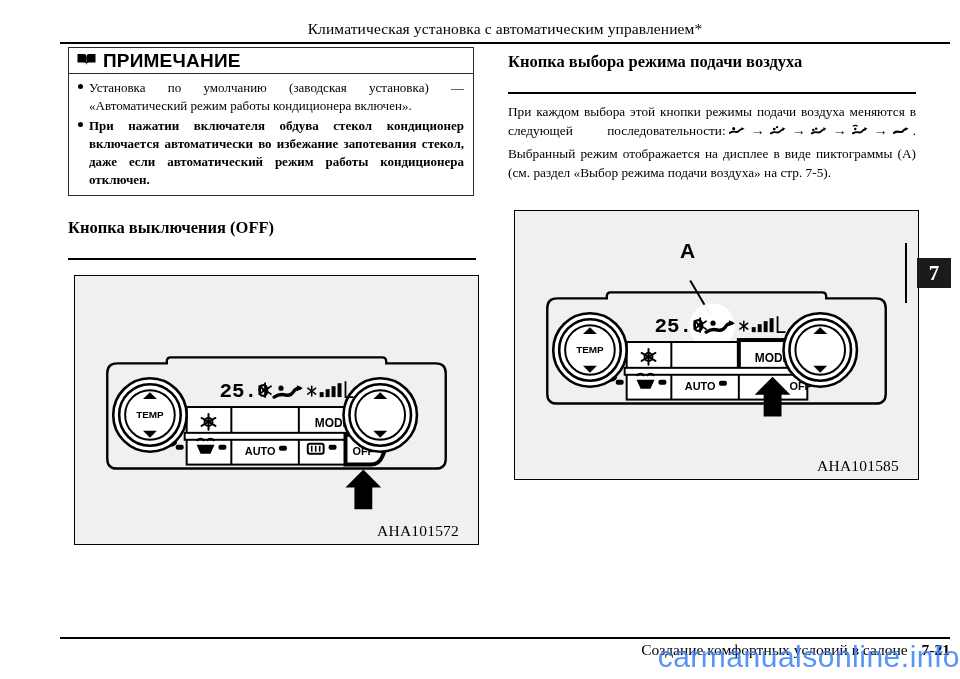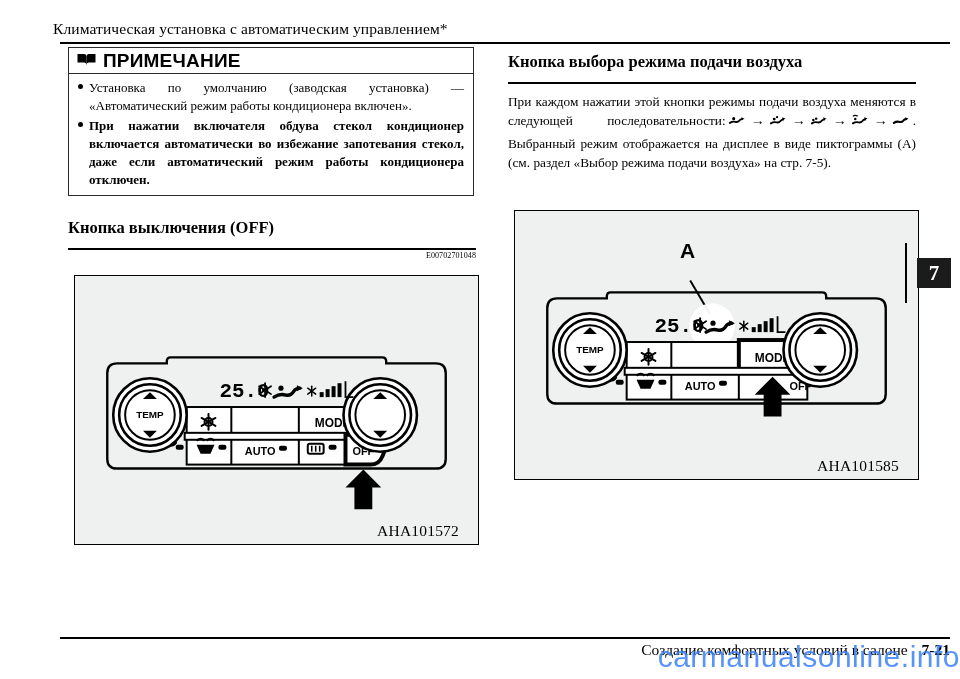--- a/index.html
+++ b/index.html
@@ -12,24 +12,24 @@
     height: 679px;
     position: relative;
     font-family: "Liberation Serif", serif;
     color: #000;
     overflow: hidden;
   }
 
   
   .page-header {
     position: absolute;
-    left: 53px;
+    left: 60px;
     top: 20px;
     width: 890px;
-    text-align: left;
+    text-align: center;
   }
   .page-header .title {
     font-size: 15.5px;
     letter-spacing: 0.1px;
     white-space: nowrap;
   }
   .header-rule {
     position: absolute;
     left: 60px;
     top: 42px;
@@ -104,21 +104,21 @@
 
   
   .section {
     margin-top: 22px;
   }
   .section.first { margin-top: 0; }
   .section-title {
     font-family: "Liberation Serif", serif;
     font-weight: bold;
     font-size: 16.5px;
-    padding-bottom: 10px;
+    padding-bottom: 20px;
   }
   .section-rule {
     height: 2px;
     background: #000;
     width: 100%;
   }
   .doc-code {
     text-align: right;
     font-size: 8px;
     letter-spacing: 0.1px;
@@ -274,29 +274,28 @@
             <span></span>
           </span>
         <span class="bullet-text">При нажатии включателя обдува стекол кондиционер включается автоматически во избежание запотевания стекол, даже если автоматический режим работы кондиционера отключен.</span>
       </div>
     </div>
   </div>
 
   <div class="section">
     <div class="section-title">Кнопка выключения (OFF)</div>
     <div class="section-rule"></div>
-    <div class="doc-code">E00702701048</div>
   </div>
 </div>
 
 <div class="col col-right">
   <div class="section first">
     <div class="section-title">Кнопка выбора режима подачи воздуха</div>
     <div class="section-rule"></div>
-    <div class="body-text"><span>При каждом нажатии этой кнопки режимы подачи воздуха меняются в следующей последовательности:</span><span class="pict"><svg width="19" height="14" viewBox="0 0 40 28">
+    <div class="body-text"><span>При каждом выбора этой кнопки режимы подачи воздуха меняются в следующей последовательности:</span><span class="pict"><svg width="19" height="14" viewBox="0 0 40 28">
             <path d="M4 18 q6-4 12-2 q5 1 8-3 q2-3 6-3" stroke="#000" stroke-width="4" fill="none" stroke-linecap="round"></path>
             <circle cx="12" cy="9" r="3.2" fill="#000"></circle>
             <path d="M28 6 l7 3 l-7 3 z" fill="#000"></path>
           </svg></span><span class="arrow-glyph">→</span><span class="pict"><svg width="19" height="14" viewBox="0 0 40 28">
             <path d="M4 19 q6-4 12-2 q5 1 8-3 q2-3 6-3" stroke="#000" stroke-width="4" fill="none" stroke-linecap="round"></path>
             <circle cx="11" cy="10" r="3" fill="#000"></circle>
             <circle cx="17" cy="6" r="2.4" fill="#000"></circle>
             <path d="M28 6 l7 3 l-7 3 z" fill="#000"></path>
           </svg></span><span class="arrow-glyph">→</span><span class="pict"><svg width="19" height="14" viewBox="0 0 40 28">
             <path d="M4 19 q6-4 12-2 q5 1 8-3 q2-3 6-3" stroke="#000" stroke-width="4" fill="none" stroke-linecap="round"></path>

